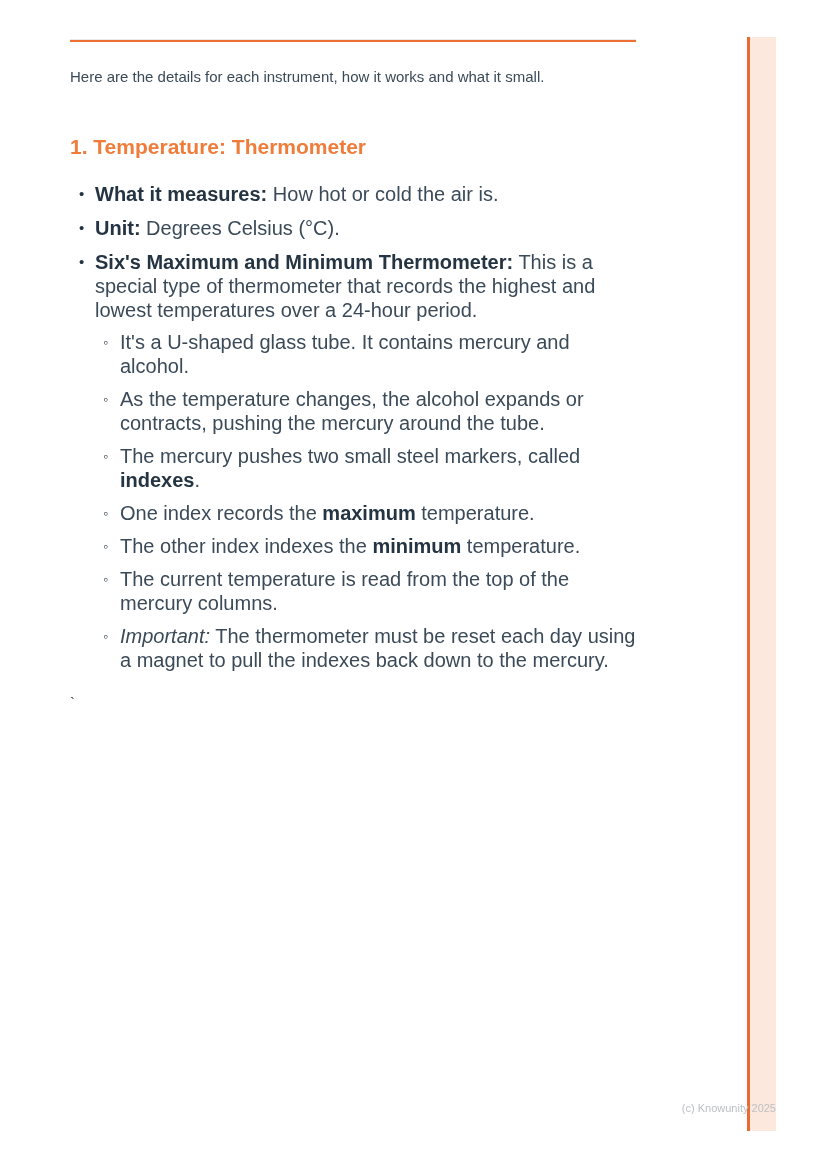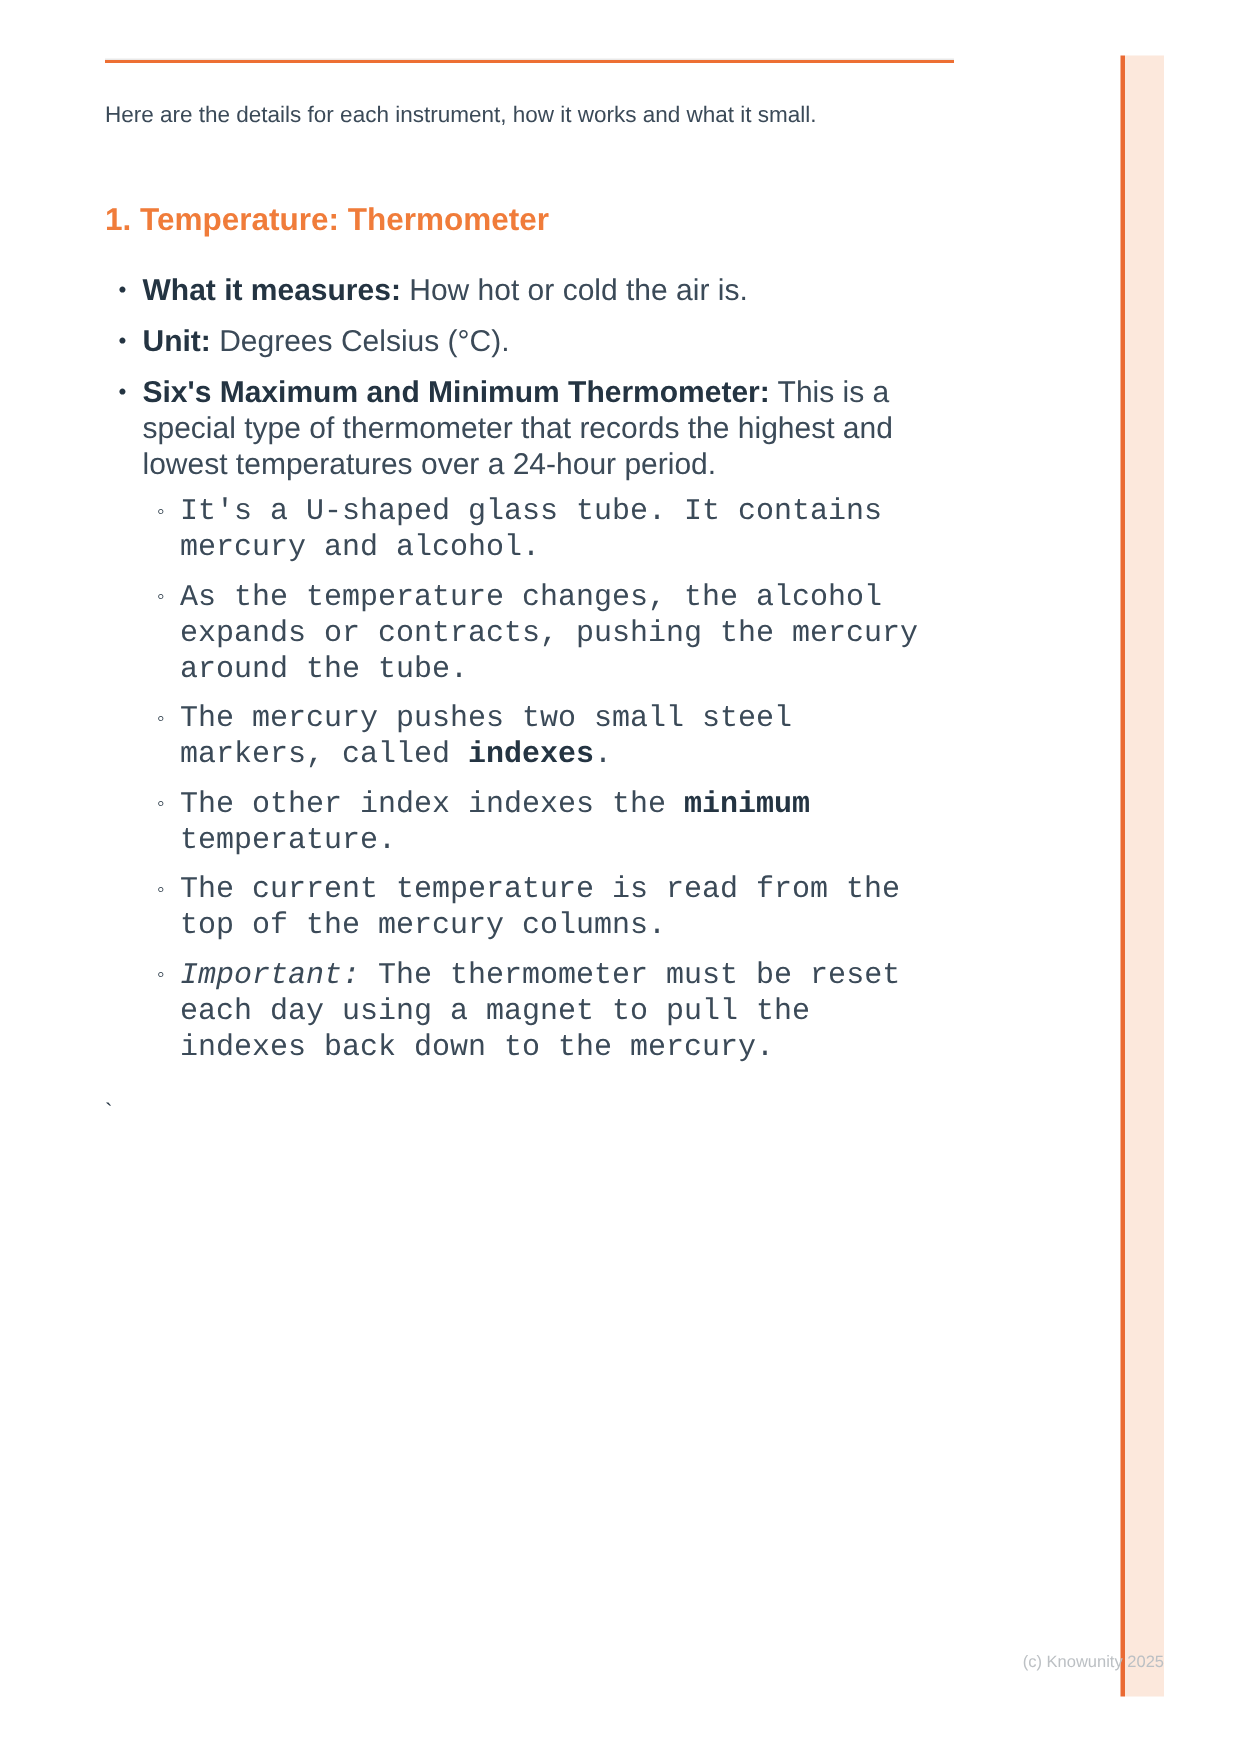--- a/index.html
+++ b/index.html
@@ -51,21 +51,21 @@
     position:relative;padding-left:25px;margin-bottom:10px;
   }
   ul.list > li::before{
     content:"•";position:absolute;left:9px;top:0;
     color:var(--bold-text);font-size:15px;
   }
   ul.sublist{
     list-style:none;margin:8px 0 0 0;padding:0;
   }
   ul.sublist > li{
-    position:relative;padding-left:25px;margin-bottom:9px;font-family:Liberation Mono, monospace;
+    position:relative;padding-left:25px;margin-bottom:9px;
   }
   ul.sublist > li::before{
     content:"◦";position:absolute;left:8px;top:0;
     color:var(--bold-text);font-size:14px;
   }
   ul.sublist > li:last-child{margin-bottom:0;}
   .b{font-weight:700;color:var(--bold-text);}
   .i{font-style:italic;}
   .stray-char{
     margin-top:20px;font-size:15px;line-height:22px;color:var(--bold-text);
@@ -118,20 +118,23 @@
         </li>
 
         <li>
           <span>As the temperature changes, the alcohol expands or contracts, pushing the mercury around the tube.</span>
         </li>
 
         <li>
           <span>The mercury pushes two small steel markers, called </span><span class="b">indexes</span><span>.</span>
         </li>
 
+        <li>
+          <span>One index records the </span><span class="b">maximum</span><span> temperature.</span>
+        </li>
 
         <li>
           <span>The other index indexes the </span><span class="b">minimum</span><span> temperature.</span>
         </li>
 
         <li>
           <span>The current temperature is read from the top of the mercury columns.</span>
         </li>
 
         <li>

